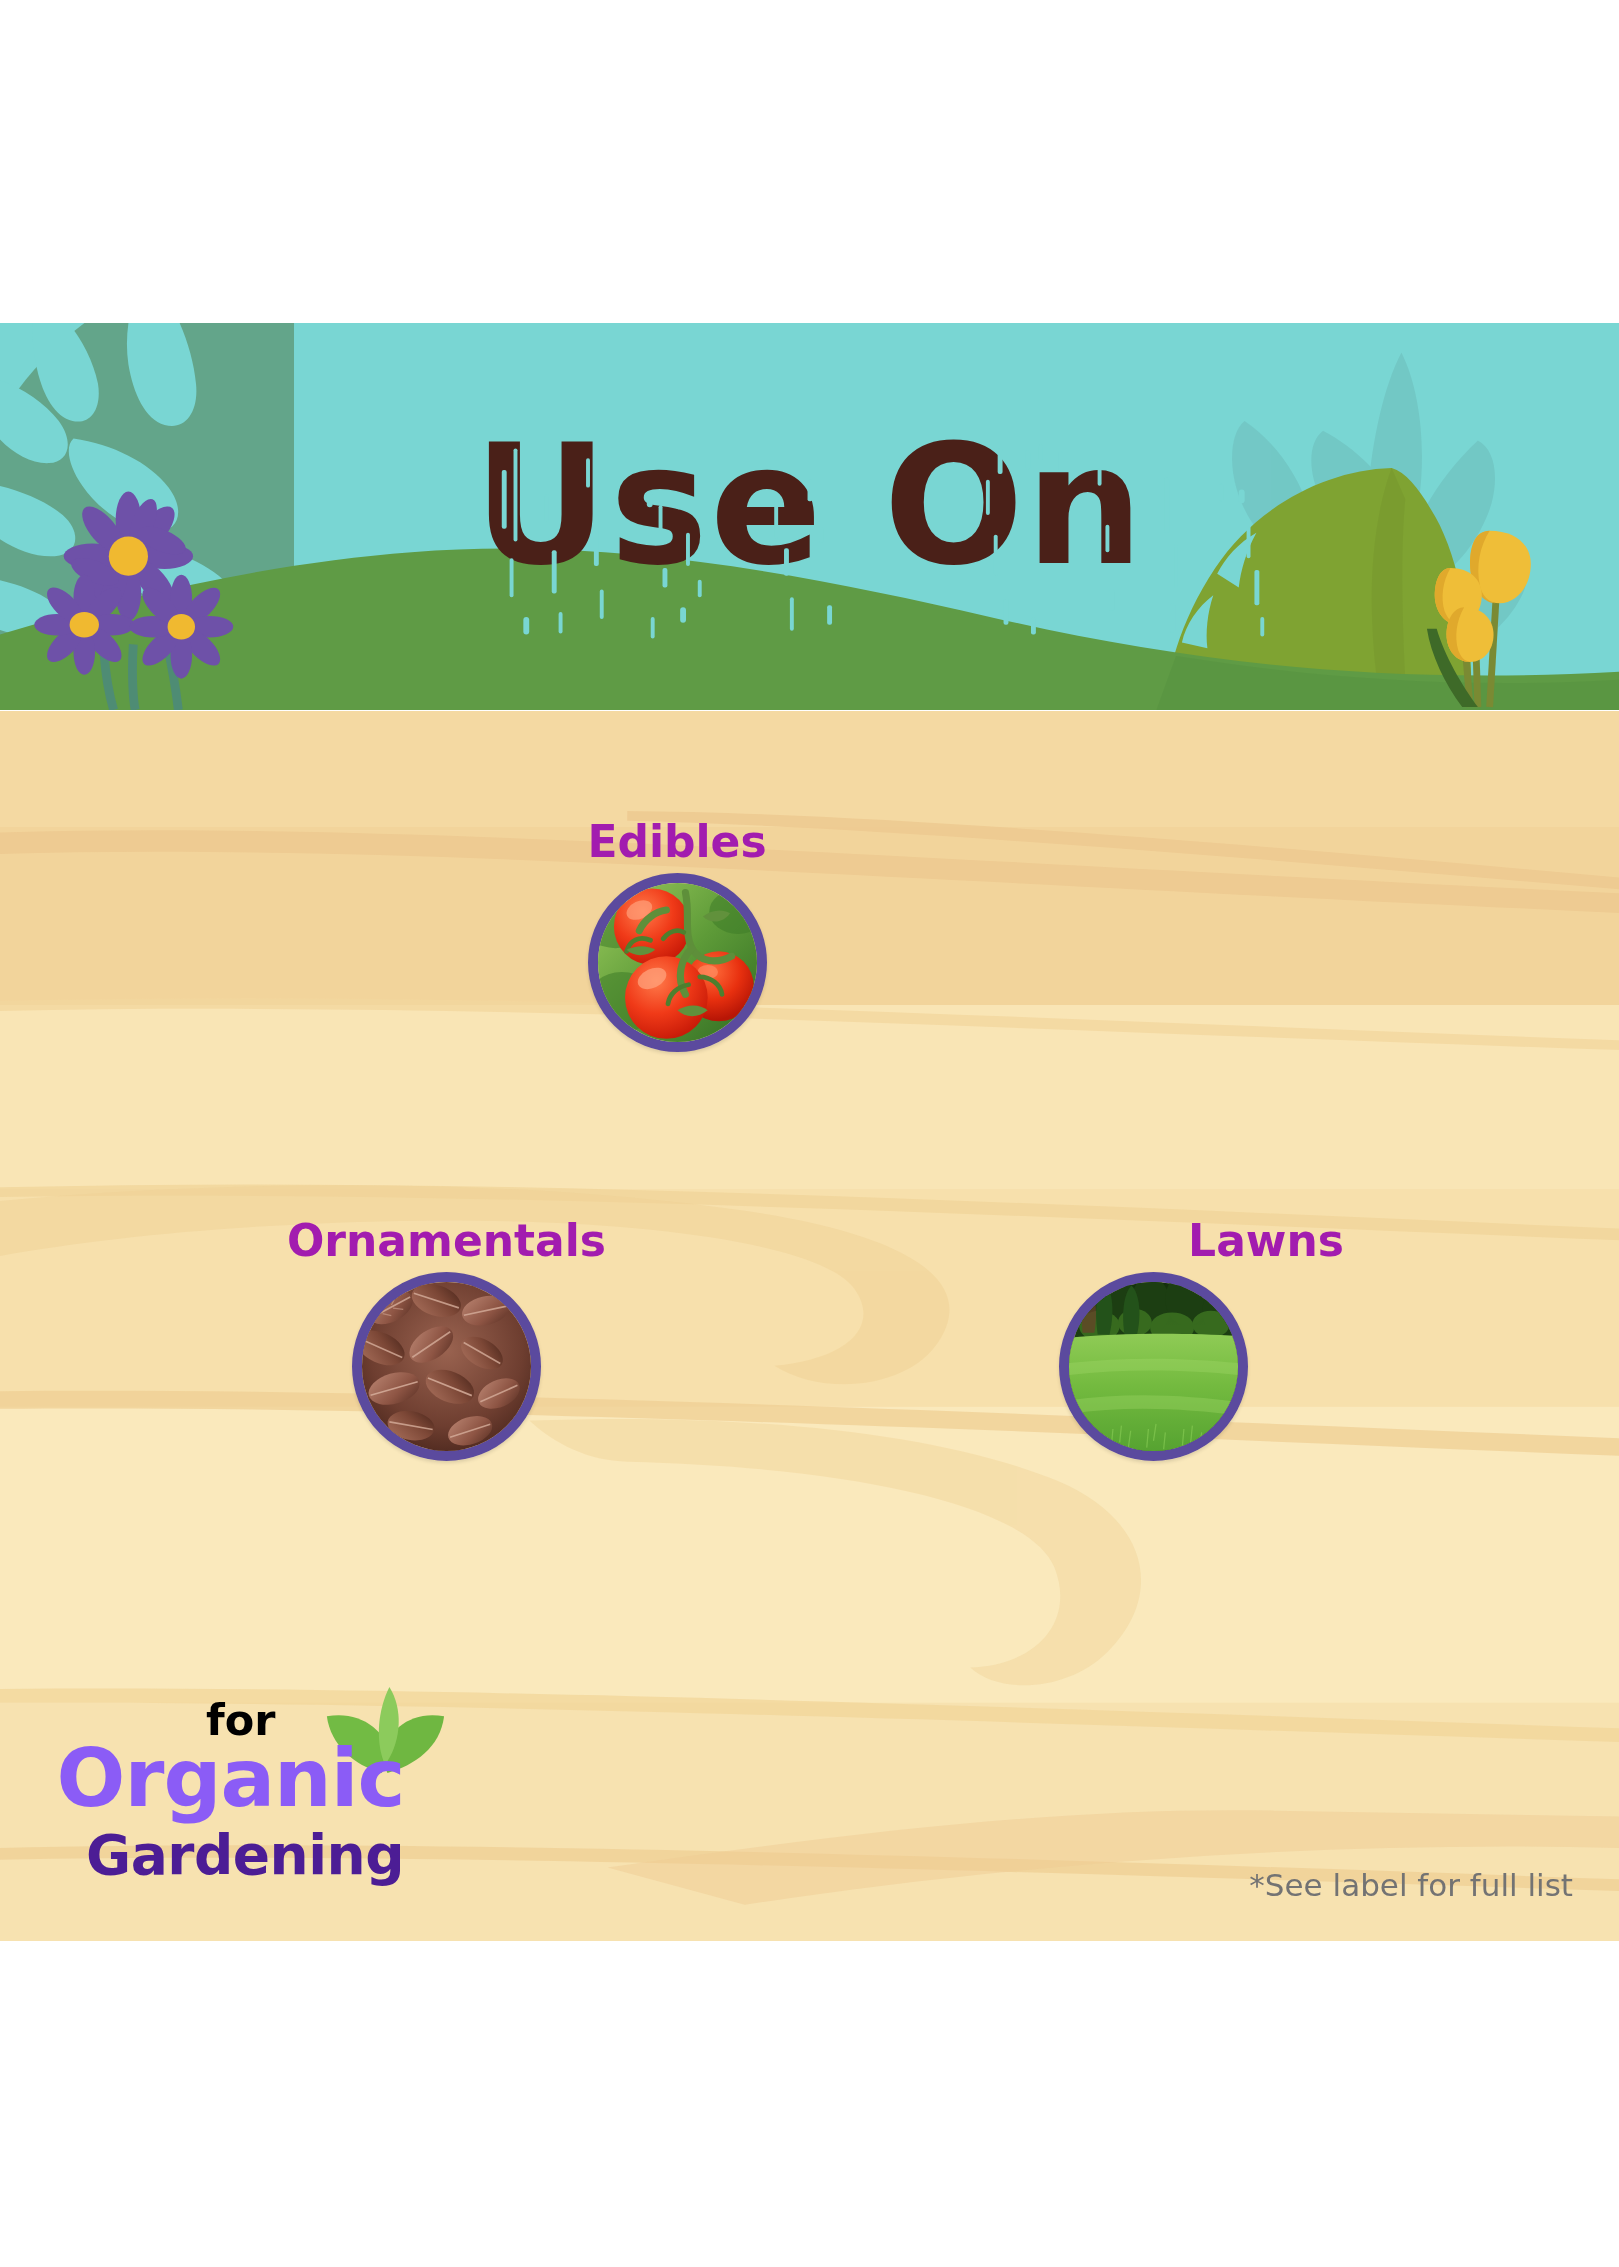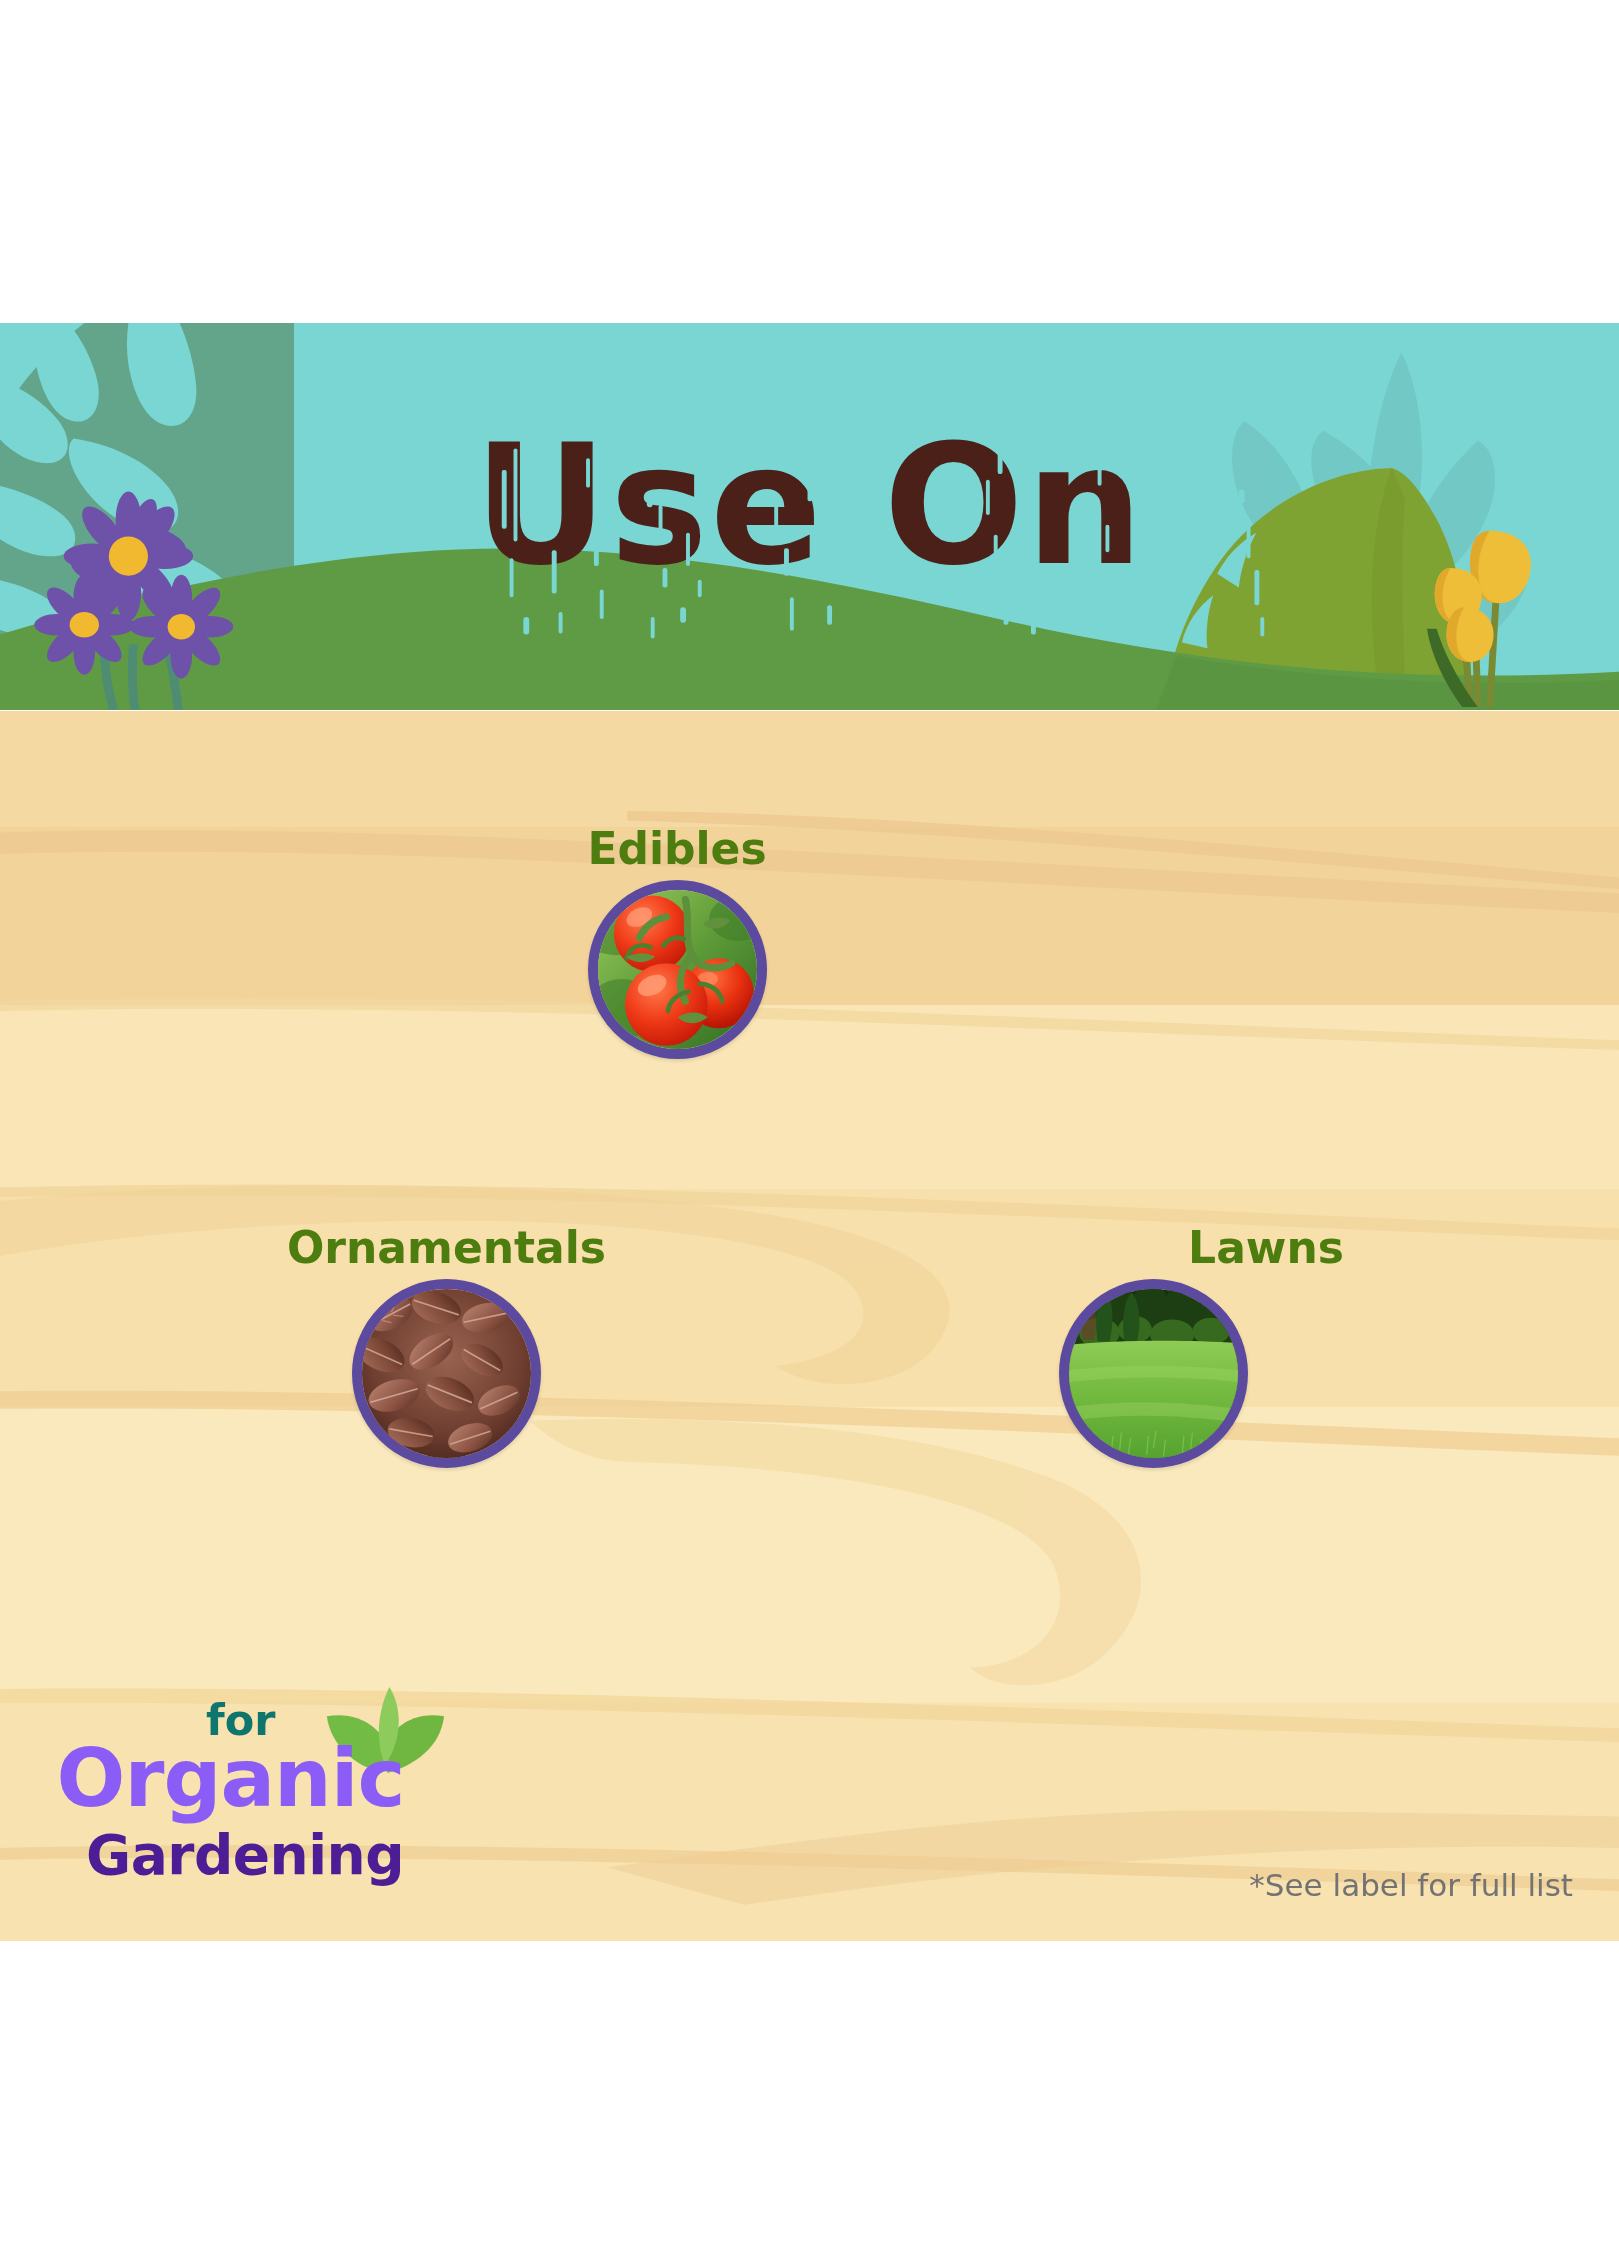--- a/index.html
+++ b/index.html
@@ -45,24 +45,23 @@
     position:absolute;left:0;top:711px;width:1619px;height:1230px;
     background:#F7E2B0;overflow:hidden;
   }
   .wood-svg{position:absolute;left:0;top:0;width:1619px;height:1230px;}
 
   
   .item{position:absolute;text-align:center;}
   .item-label{
     font-family:"DejaVu Sans", sans-serif;
     font-weight:bold;
-    color:#4d7c0f;
+    color:#a21caf;
     line-height:1.05;
     white-space:nowrap;
-    margin-top:7px;
   }
   .item-circle{
     border-radius:50%;
     border:10.8px solid #5B4A9E;
     box-sizing:border-box;
     overflow:hidden;
     position:relative;
     margin:7.8px auto 0 auto;
     box-shadow:0 2px 3.9px rgba(0,0,0,.12);
   }
@@ -78,21 +77,21 @@
 
   #item-lawns{left:962px;top:1218px;width:382px;}
   #item-lawns .item-label{font-size:44px;text-align:right;}
   #item-lawns .item-circle{width:189px;height:189px;}
 
   
   .logo{position:absolute;left:39px;top:1691px;width:461px;height:225px;}
   .logo-for{
     position:absolute;left:167px;top:7.8px;
     font-family:"DejaVu Sans", sans-serif;font-weight:bold;
-    font-size:43px;color:#0f766e;line-height:1;
+    font-size:43px;color:#000000;line-height:1;
   }
   .logo-organic{
     position:absolute;left:17.6px;top:47px;
     font-family:"DejaVu Sans", sans-serif;font-weight:bold;
     font-size:81px;color:#8b5cf6;line-height:1;letter-spacing:-1px;
   }
   .logo-gardening{
     position:absolute;left:47px;top:137px;
     font-family:"DejaVu Sans", sans-serif;font-weight:bold;
     font-size:55px;color:#4c1d95;line-height:1;letter-spacing:-0.5px;

